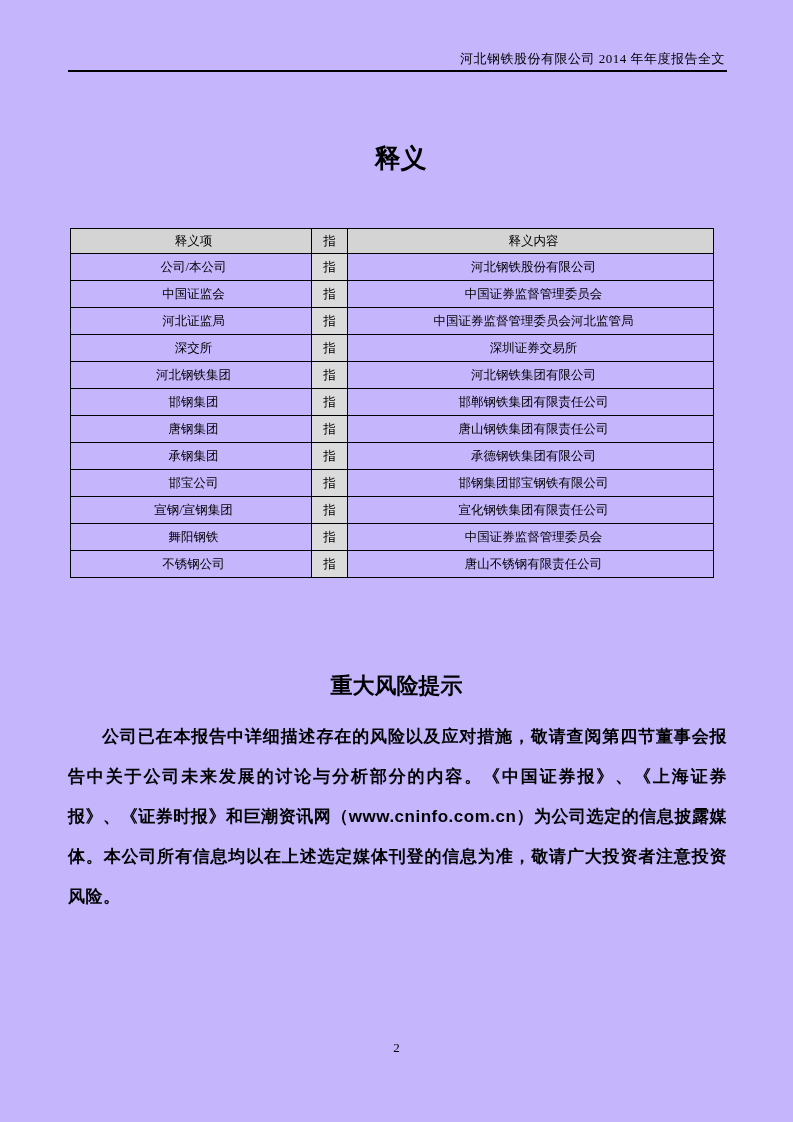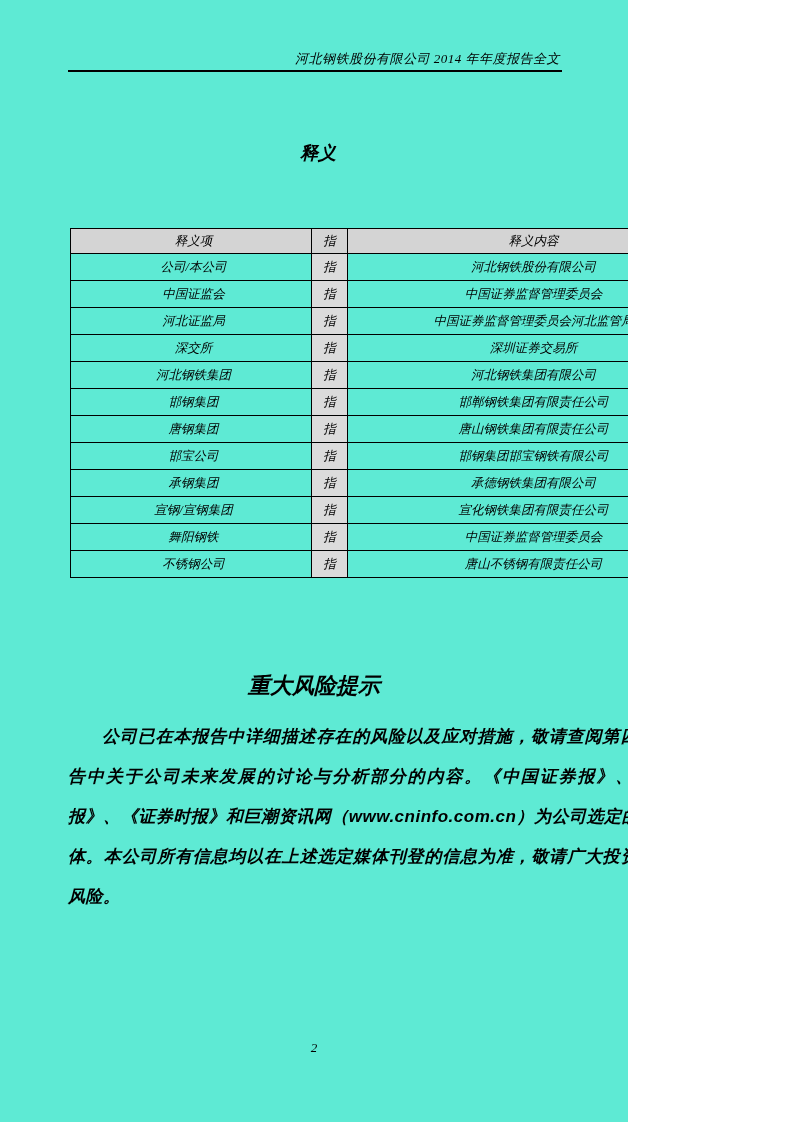--- a/index.html
+++ b/index.html
@@ -5,39 +5,38 @@
   :root{
     --border-color:#000000;
     --header-bg:#d4d4d4;
     --zhi-bg:#dbdbdb;
     --text-color:#000000;
   }
   *{box-sizing:border-box;margin:0;padding:0;}
   html,body{background:#ffffff;}
   .page{
     position:relative;
-    width:628px;height:1122px;
-    background:#5eead4;
+    width:793px;height:1122px;
+    background:#c4b5fd;
     font-family:"Liberation Serif", serif;
     color:var(--text-color);
     overflow:hidden;
-    font-style:italic;
   }
   .doc-header-text{
     position:absolute;top:50px;right:68px;
     font-size:13px;letter-spacing:.5px;
     white-space:nowrap;
   }
   .doc-header-rule{
     position:absolute;top:70px;left:68px;right:66px;
     height:2px;background:var(--border-color);
   }
   .title-definitions{
     position:absolute;top:141px;left:8px;right:0;
-    text-align:center;font-size:18px;font-weight:bold;
+    text-align:center;font-size:26px;font-weight:bold;
     font-family:"Liberation Serif", serif;
   }
   table.definitions{
     position:absolute;top:228px;left:70px;
     width:643px;
     border-collapse:collapse;
     font-size:12.5px;
     table-layout:fixed;
     padding-left:15px;
   }
@@ -123,28 +122,28 @@
           <td class="col-term">邯钢集团</td>
           <td class="col-zhi">指</td>
           <td class="col-def">邯郸钢铁集团有限责任公司</td>
         </tr>
         <tr>
           <td class="col-term">唐钢集团</td>
           <td class="col-zhi">指</td>
           <td class="col-def">唐山钢铁集团有限责任公司</td>
         </tr>
         <tr>
+          <td class="col-term">承钢集团</td>
+          <td class="col-zhi">指</td>
+          <td class="col-def">承德钢铁集团有限公司</td>
+        </tr>
+        <tr>
           <td class="col-term">邯宝公司</td>
           <td class="col-zhi">指</td>
           <td class="col-def">邯钢集团邯宝钢铁有限公司</td>
-        </tr>
-        <tr>
-          <td class="col-term">承钢集团</td>
-          <td class="col-zhi">指</td>
-          <td class="col-def">承德钢铁集团有限公司</td>
         </tr>
         <tr>
           <td class="col-term">宣钢/宣钢集团</td>
           <td class="col-zhi">指</td>
           <td class="col-def">宣化钢铁集团有限责任公司</td>
         </tr>
         <tr>
           <td class="col-term">舞阳钢铁</td>
           <td class="col-zhi">指</td>
           <td class="col-def">中国证券监督管理委员会</td>

